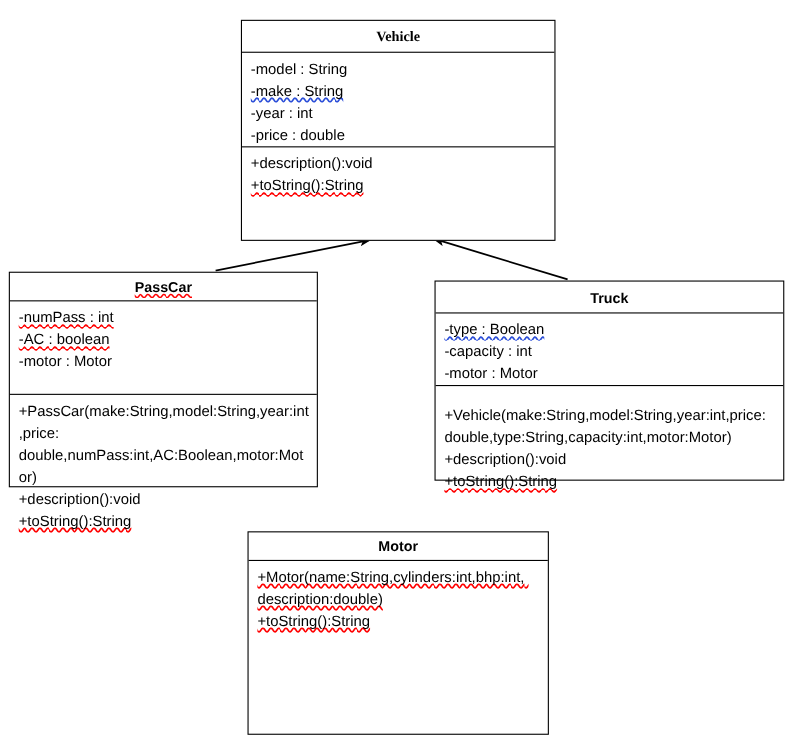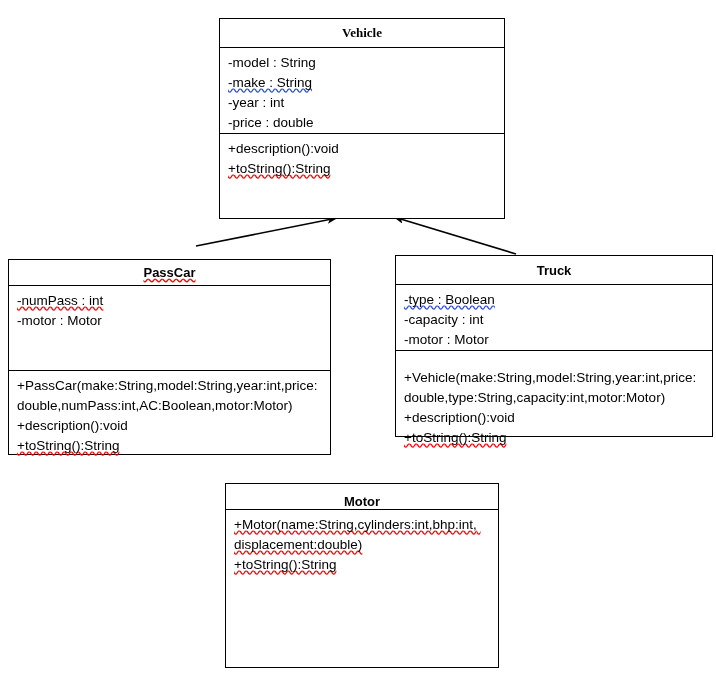--- a/index.html
+++ b/index.html
@@ -92,26 +92,27 @@
       <div class="uml-line"><span class="sq-blue">-make : String</span></div>
       <div class="uml-line">-year : int</div>
       <div class="uml-line">-price : double</div>
     </div>
     <div class="uml-section" style="height:83px;">
       <div class="uml-line">+description():void</div>
       <div class="uml-line"><span class="sq-red">+toString():String</span></div>
     </div>
   </div>
 
-  <div class="uml-class" style="left:8px; top:247px; width:323px; height:196px;margin-top:12px;">
+  <div class="uml-class" style="left:8px; top:247px; width:281px; height:196px;">
     <div class="uml-title" style="height:26px;">
       <span class="sq-red">PassCar</span>
     </div>
     <div class="uml-section with-border" style="height:85px;">
       <div class="uml-line"><span class="sq-red">-numPass : int</span></div>
+      <div class="uml-line"><span class="sq-red">-AC : boolean</span></div>
       <div class="uml-line">-motor : Motor</div>
     </div>
     <div class="uml-section" style="height:83px;">
       <div class="uml-line">+PassCar(make:String,model:String,year:int,price: double,numPass:int,AC:Boolean,motor:Motor)</div>
       <div class="uml-line">+description():void</div>
       <div class="uml-line"><span class="sq-red">+toString():String</span></div>
     </div>
   </div>
 
   <div class="uml-class" style="left:395px; top:255px; width:318px; height:182px;">
@@ -124,22 +125,22 @@
       <div class="uml-line">-motor : Motor</div>
     </div>
     <div class="uml-section" style="height:84px;margin-top:12px;">
       <div class="uml-line">+Vehicle(make:String,model:String,year:int,price: double,type:String,capacity:int,motor:Motor)</div>
       <div class="uml-line">+description():void</div>
       <div class="uml-line"><span class="sq-red">+toString():String</span></div>
     </div>
   </div>
 
   <div class="uml-class" style="left:225px; top:483px; width:274px; height:185px;">
-    <div class="uml-title" style="height:26px;align-items:flex-end;">
+    <div class="uml-title" style="height:26px;">
       <span>Motor</span>
     </div>
     <div class="uml-section" style="height:70px;">
-      <div class="uml-line"><span class="sq-red">+Motor(name:String,cylinders:int,bhp:int, displacement:double)</span></div>
+      <div class="uml-line"><span class="sq-red">+Motor(name:String,cylinders:int,bhp:int, description:double)</span></div>
       <div class="uml-line"><span class="sq-red">+toString():String</span></div>
     </div>
   </div>
 
 </div>
 
 </body></html>

